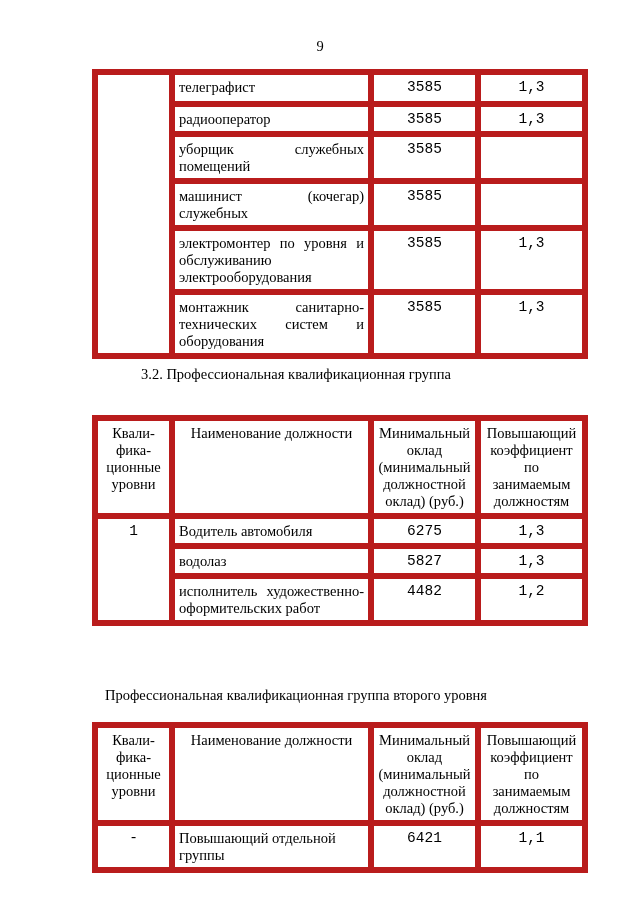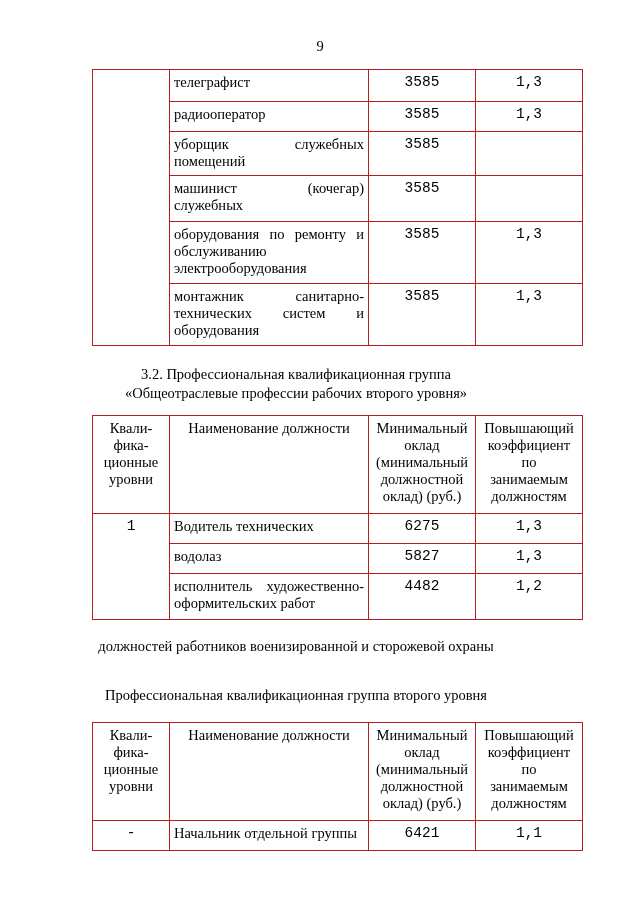--- a/index.html
+++ b/index.html
@@ -1,20 +1,20 @@
 <!DOCTYPE html>
 <html><head>
 <meta charset="utf-8">
 <style>
   html, body { margin: 0; padding: 0; background: #ffffff; }
   body { width: 640px; height: 905px; position: relative; overflow: hidden;
          font-family: "Liberation Serif", "DejaVu Serif", serif; color: #000; font-size: 14.5px; }
   .page-num { position: absolute; top: 38px; left: 0; width: 640px; text-align: center; font-size: 14.5px; }
   table { border-collapse: collapse; position: absolute; left: 92px; width: 490px; table-layout: fixed; }
-  td { border: 1px solid #b91c1c; vertical-align: top; padding: 4px 4px 3px 4px; line-height: 17px; }
+  td { border: 6px solid #b91c1c; vertical-align: top; padding: 4px 4px 3px 4px; line-height: 17px; }
   col.c1 { width: 77px; } col.c2 { width: 199px; } col.c3 { width: 107px; } col.c4 { width: 107px; }
   .center { text-align: center; font-family: Liberation Mono, monospace; }
   .hdr td { text-align: center; line-height: 17px; margin-left: 8px; }
   .heading { position: absolute; left: 0; width: 592px; text-align: center; line-height: 19px; font-size: 14.5px; }
   .jl { text-align: justify; }
   .jl .line { display: block; text-align: justify; text-align-last: justify; }
   .jl .last { display: block; text-align: left; font-family: Liberation Serif, serif; }
 </style>
 </head>
 <body>
@@ -51,42 +51,41 @@
   <tr style="height:46px;">
     <td class="jl">
           <span class="line">машинист (кочегар)</span>
           <span class="last">служебных</span>
         </td>
     <td class="center">3585</td>
     <td class="center"></td>
   </tr>
   <tr style="height:62px;">
     <td class="jl">
-          <span class="line">оборудования по ремонту и</span>
+          <span class="line">электромонтер по уровня и</span>
           <span class="last">обслуживанию</span>
           <span class="last">электрооборудования</span>
         </td>
     <td class="center">3585</td>
     <td class="center">1,3</td>
   </tr>
   <tr style="height:62px;">
     <td class="jl">
           <span class="line">монтажник санитарно-</span>
           <span class="line">технических систем и</span>
           <span class="last">оборудования</span>
         </td>
     <td class="center">3585</td>
     <td class="center">1,3</td>
   </tr>
 </tbody>
   </table>
 
 <div class="heading" style="top:365px;">
   <div>3.2. Профессиональная квалификационная группа</div>
-  <div>«Общеотраслевые профессии рабочих второго уровня»</div>
 </div>
 
 <table style="top:415px;">
   <colgroup>
       <col class="c1">
       <col class="c2">
       <col class="c3">
       <col class="c4">
     </colgroup>
   <tbody>
@@ -108,42 +107,41 @@
     <td>
       <div>Повышающий</div>
           <div>коэффициент</div>
           <div>по</div>
           <div>занимаемым</div>
           <div>должностям</div>
     </td>
   </tr>
   <tr style="height:30px;">
     <td rowspan="3" class="center">1</td>
-    <td><span>Водитель технических</span></td>
+    <td><span>Водитель автомобиля</span></td>
     <td class="center">6275</td>
     <td class="center">1,3</td>
   </tr>
   <tr style="height:30px;margin-top:6px;">
     <td><span>водолаз</span></td>
     <td class="center">5827</td>
     <td class="center">1,3</td>
   </tr>
   <tr style="height:46px;">
     <td class="jl">
           <span class="line">исполнитель художественно-</span>
           <span class="last">оформительских работ</span>
         </td>
     <td class="center">4482</td>
     <td class="center">1,2</td>
   </tr>
 </tbody>
   </table>
 
 <div class="heading" style="top:637px;">
-  <div>должностей работников военизированной и сторожевой охраны</div>
 </div>
 <div class="heading" style="top:686px;">Профессиональная квалификационная группа второго уровня</div>
 
 <table style="top:722px;">
   <colgroup>
       <col class="c1">
       <col class="c2">
       <col class="c3">
       <col class="c4">
     </colgroup>
@@ -166,18 +164,18 @@
     <td>
       <div>Повышающий</div>
           <div>коэффициент</div>
           <div>по</div>
           <div>занимаемым</div>
           <div>должностям</div>
     </td>
   </tr>
   <tr style="height:30px;">
     <td class="center">-</td>
-    <td><span>Начальник отдельной группы</span></td>
+    <td><span>Повышающий отдельной группы</span></td>
     <td class="center">6421</td>
     <td class="center">1,1</td>
   </tr>
 </tbody>
   </table>
 
 </body></html>

